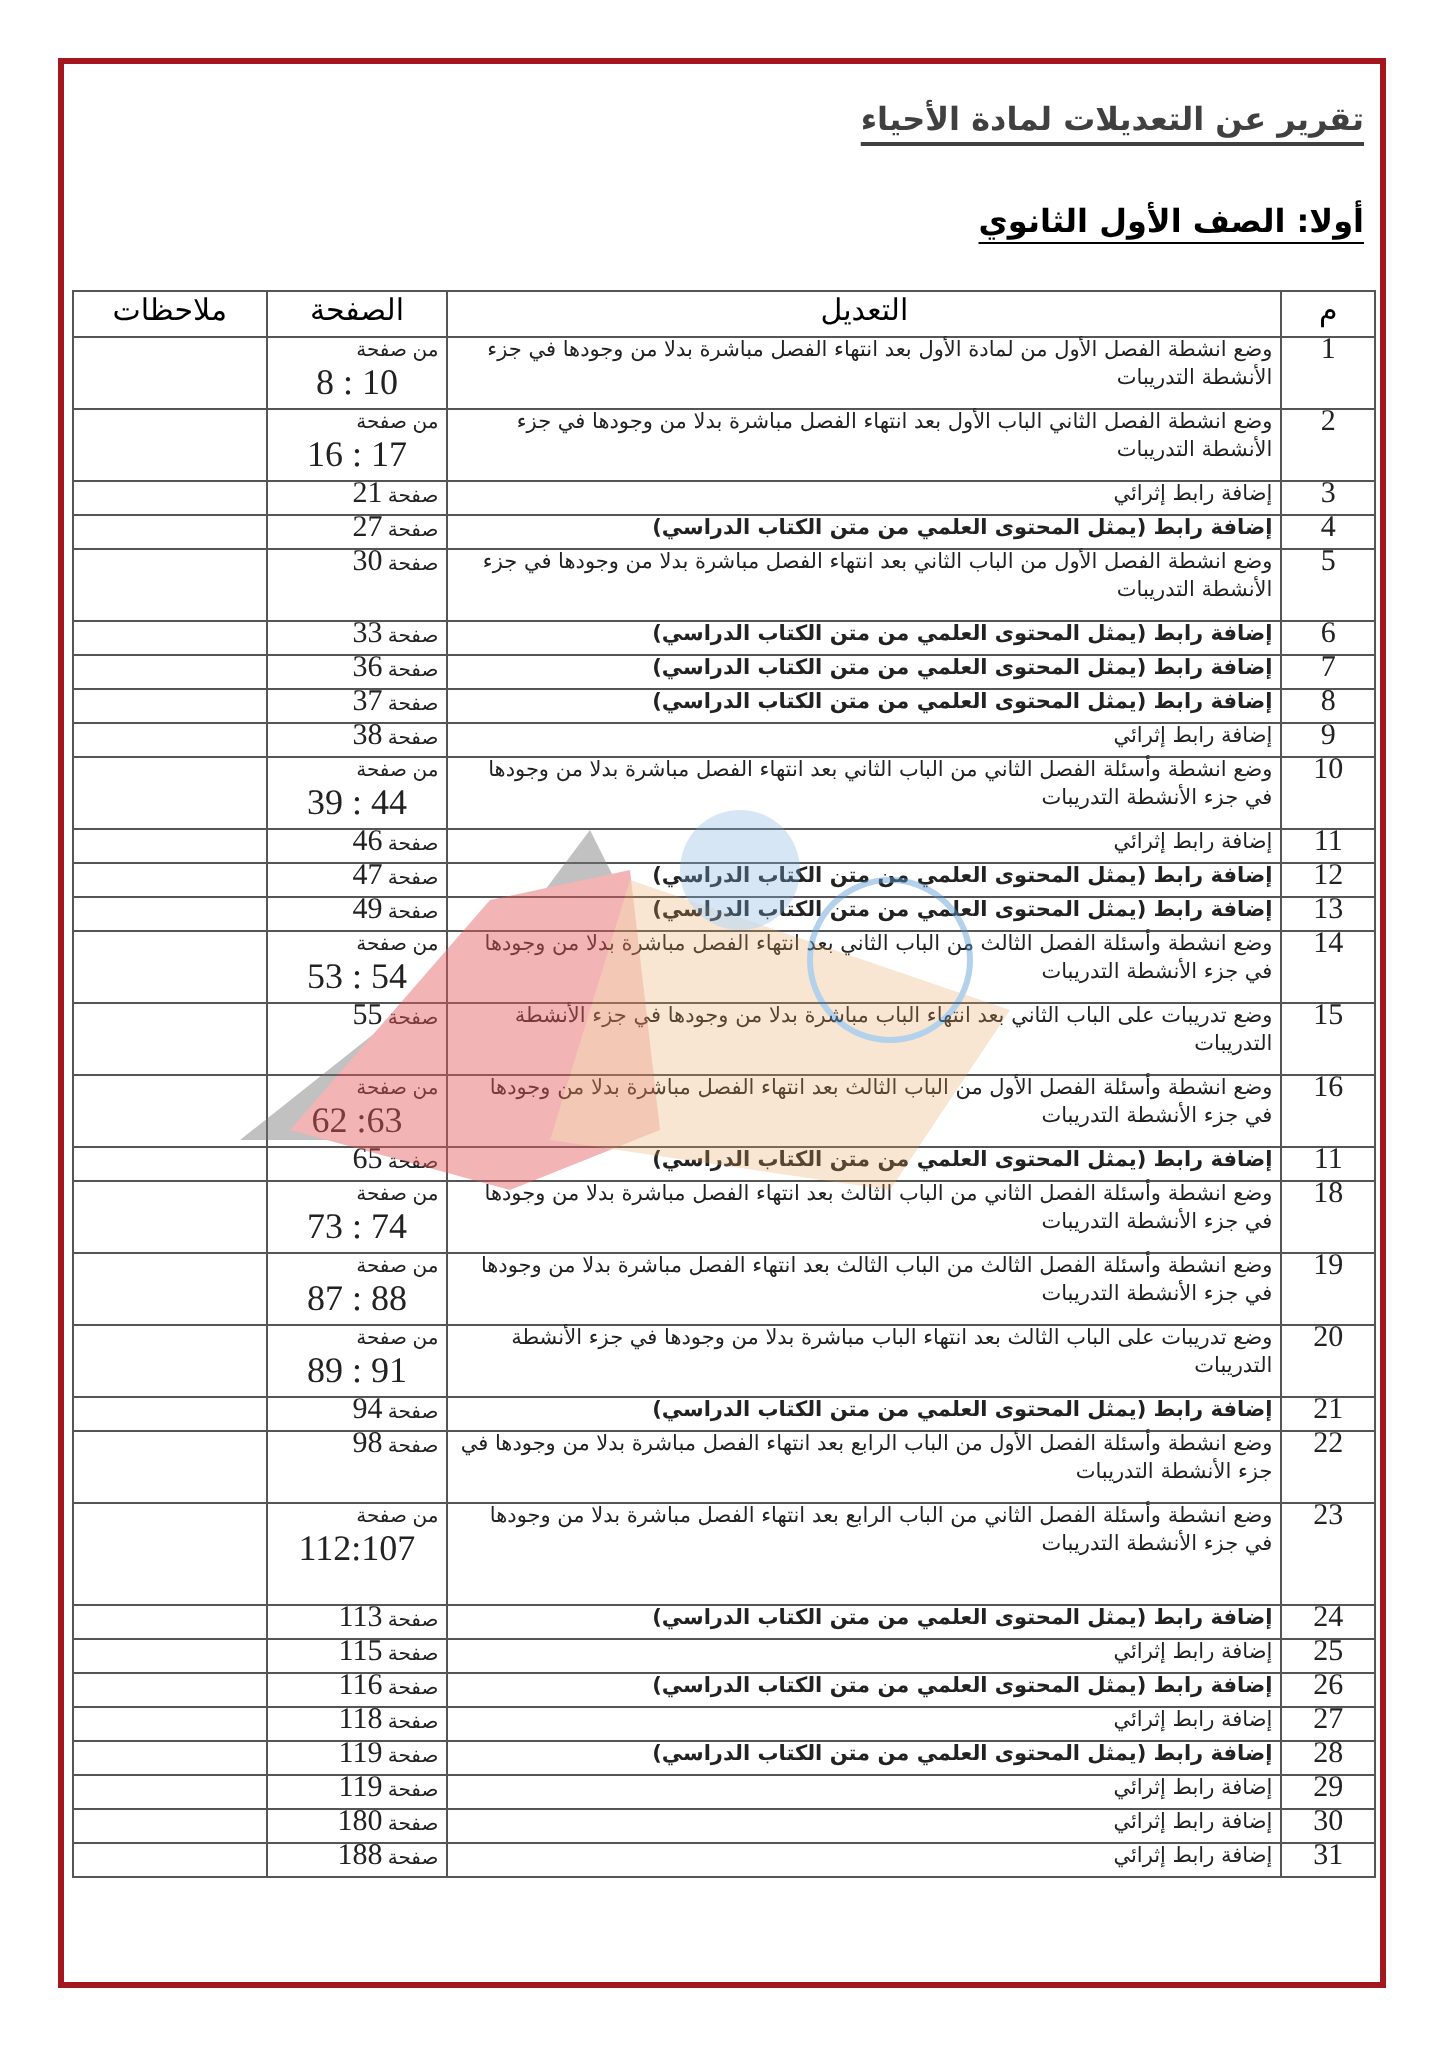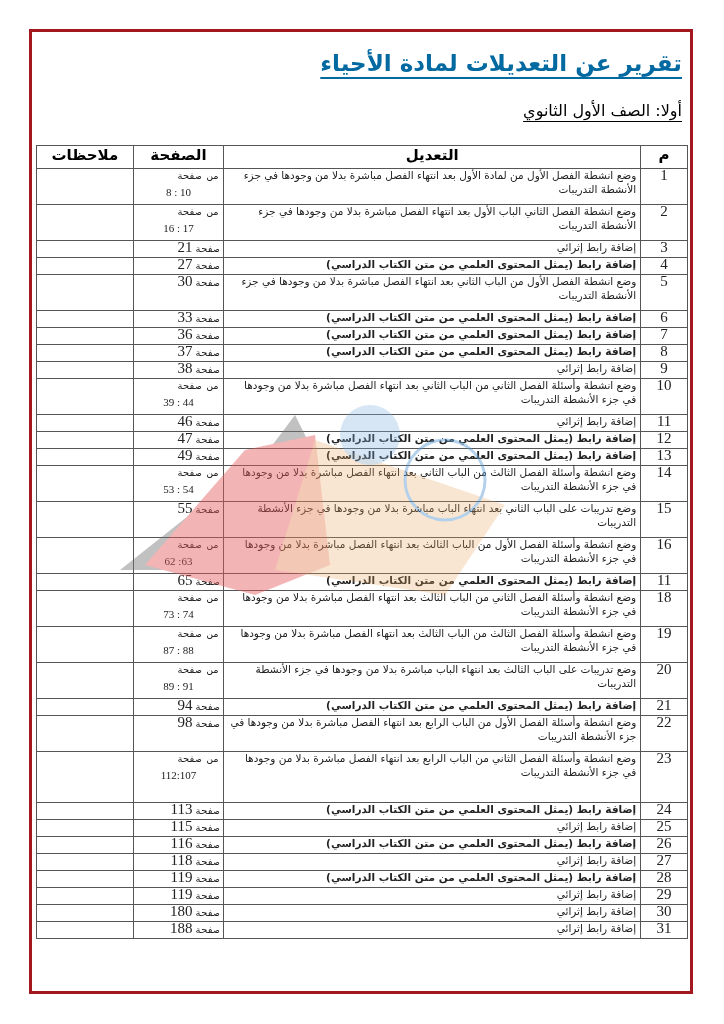--- a/index.html
+++ b/index.html
@@ -1,31 +1,31 @@
 <!DOCTYPE html>
 <html><head>
 <meta charset="utf-8">
 <style>
   html, body { margin:0; padding:0; background:#ffffff; }
   body { width:724px; height:1024px; position:relative; overflow:hidden; font-family:"DejaVu Sans", sans-serif; }
   .frame { position:absolute; left:29px; top:29px; width:664px; height:965px; border:3px solid #a3181f; box-sizing:border-box; }
-  .title { position:absolute; right:42px; top:50px; direction:rtl; font-family:"DejaVu Sans", sans-serif; font-weight:bold; font-size:23px; color:#0369a1; text-decoration:underline; text-underline-offset:6px; text-decoration-thickness:2px; }
-  .subtitle { position:absolute; right:42px; top:101px; direction:rtl; font-family:"DejaVu Sans", sans-serif; font-weight:normal; font-size:16px; color:#000; text-decoration:underline; text-underline-offset:5px; }
+  .title { position:absolute; right:42px; top:50px; direction:rtl; font-family:"DejaVu Sans", sans-serif; font-weight:bold; font-size:16px; color:#404040; text-decoration:underline; text-underline-offset:6px; text-decoration-thickness:2px; }
+  .subtitle { position:absolute; right:42px; top:101px; direction:rtl; font-family:"DejaVu Sans", sans-serif; font-weight:bold; font-size:16px; color:#000; text-decoration:underline; text-underline-offset:5px; }
   .tbl { position:absolute; left:36px; top:145px; width:652px; border-collapse:collapse; direction:rtl; table-layout:fixed; }
   .tbl th, .tbl td { border:1px solid #555; padding:0 4px; vertical-align:top; color:#222; }
-  .tbl th { font-family:"DejaVu Sans", sans-serif; font-weight:bold; font-size:15px; height:22px; text-align:center; color:#000; }
+  .tbl th { font-family:"DejaVu Sans", sans-serif; font-weight:normal; font-size:15px; height:22px; text-align:center; color:#000; }
   .tbl td { font-size:10.5px; line-height:13.5px; }
   .c-num { width:36px; font-family:"Liberation Serif", serif; font-size:15px !important; text-align:center; }
   .c-edit { width:392px; text-align:right;margin-top:43px; }
   .c-page { width:78px; text-align:right; font-family:"Liberation Serif", serif; }
   .c-notes { width:84px; }
   .bold { font-weight:bold;text-align:right; }
-  .pg-lbl { font-family:Liberation Mono, monospace; font-size:10px; }
+  .pg-lbl { font-family:Liberation Sans, sans-serif; font-size:10px; }
   .pg-num { font-family:"Liberation Serif", serif; font-size:15px; }
-  .pg-range { display:block; font-family:"Liberation Serif", serif; font-size:11px; text-align:center; line-height:17px; }
+  .pg-range { display:block; font-family:"Liberation Serif", serif; font-size:18px; text-align:center; line-height:17px; }
   .row-sm td { height:16px; }
   .row-md td { height:35px; }
   .row-lg td { height:50px; }
   .watermark { position:absolute; left:115px; top:395px; width:520px; height:215px; pointer-events:none; opacity:0.45; }
 </style>
 </head>
 <body>
 
 <div class="frame"></div>
 

